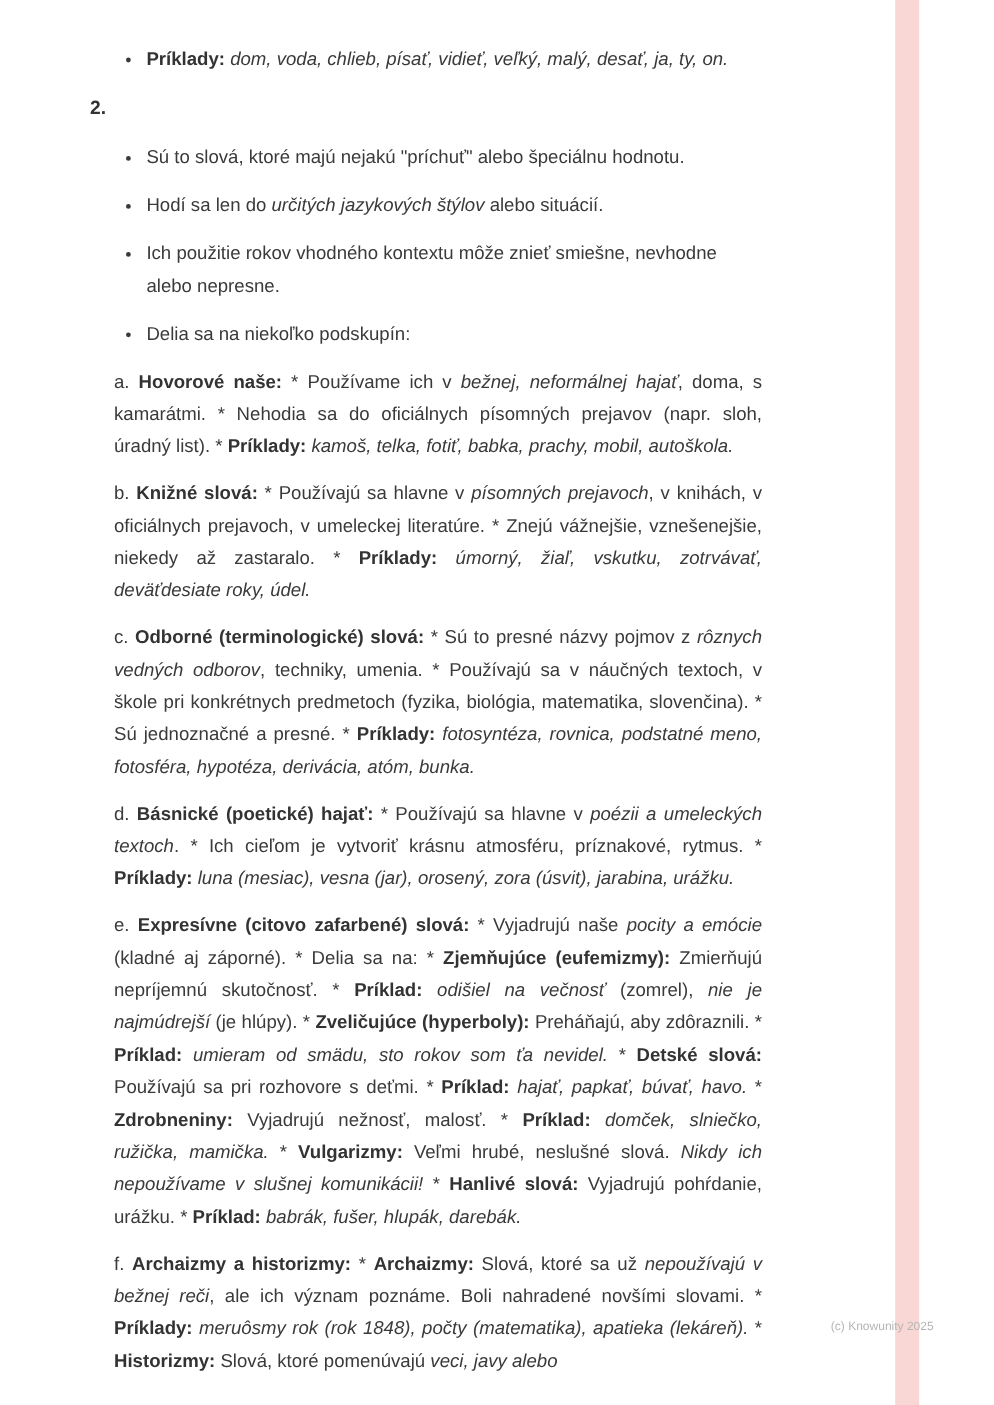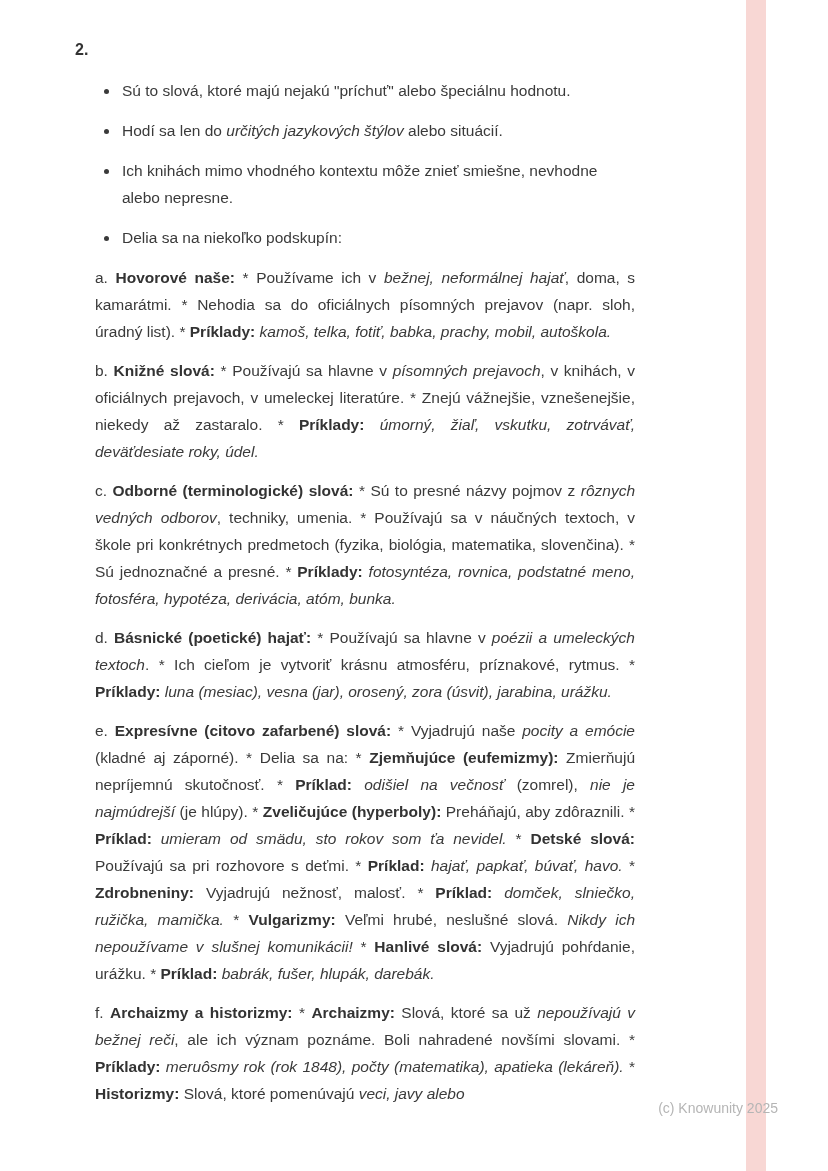--- a/index.html
+++ b/index.html
@@ -51,48 +51,53 @@
     width: 540px;
     text-align: justify;
   }
   .paras p:last-child { margin-bottom: 0; }
   .run-b { font-weight: 700; color: #333333; }
   .run-i { font-style: italic; }
   .watermark {
     position: absolute;
     top: 1100px;
     right: 50px;
-    font-size: 14px;
+    font-size: 10px;
     color: #b5b5b5;
     z-index: 2;
   }
 </style>
 </head>
 <body>
 
 <div class="page">
 
   <div class="edge-stripe"></div>
 
   <div class="content">
 
+    <ul class="bullets top-bullets">
+      <li>
+        <span><span class="run-b">Príklady: </span><span class="run-i">dom, voda, chlieb, písať, vidieť, veľký, malý, desať, ja, ty, on.</span></span>
+      </li>
+    </ul>
 
     <div class="numbered">
       <span class="num">2.</span>
     </div>
 
     <ul class="bullets">
       <li>
         <span><span>Sú to slová, ktoré majú nejakú "príchuť" alebo špeciálnu hodnotu.</span></span>
       </li>
       <li>
         <span><span>Hodí sa len do </span><span class="run-i">určitých jazykových štýlov</span><span> alebo situácií.</span></span>
       </li>
       <li>
-        <span><span>Ich knihách mimo vhodného kontextu môže znieť smiešne, nevhodne alebo nepresne.</span></span>
+        <span><span>Ich použitie rokov vhodného kontextu môže znieť smiešne, nevhodne alebo nepresne.</span></span>
       </li>
       <li>
         <span><span>Delia sa na niekoľko podskupín:</span></span>
       </li>
     </ul>
 
     <div class="paras">
       <p><span>a. </span><span class="run-b">Hovorové naše:</span><span> * Používame ich v </span><span class="run-i">bežnej, neformálnej hajať</span><span>, doma, s kamarátmi. * Nehodia sa do oficiálnych písomných prejavov (napr. sloh, úradný list). * </span><span class="run-b">Príklady: </span><span class="run-i">kamoš, telka, fotiť, babka, prachy, mobil, autoškola.</span></p>
       <p><span>b. </span><span class="run-b">Knižné slová:</span><span> * Používajú sa hlavne v </span><span class="run-i">písomných prejavoch</span><span>, v knihách, v oficiálnych prejavoch, v umeleckej literatúre. * Znejú vážnejšie, vznešenejšie, niekedy až zastaralo. * </span><span class="run-b">Príklady: </span><span class="run-i">úmorný, žiaľ, vskutku, zotrvávať, deväťdesiate roky, údel.</span></p>
       <p><span>c. </span><span class="run-b">Odborné (terminologické) slová:</span><span> * Sú to presné názvy pojmov z </span><span class="run-i">rôznych vedných odborov</span><span>, techniky, umenia. * Používajú sa v náučných textoch, v škole pri konkrétnych predmetoch (fyzika, biológia, matematika, slovenčina). * Sú jednoznačné a presné. * </span><span class="run-b">Príklady: </span><span class="run-i">fotosyntéza, rovnica, podstatné meno, fotosféra, hypotéza, derivácia, atóm, bunka.</span></p>

